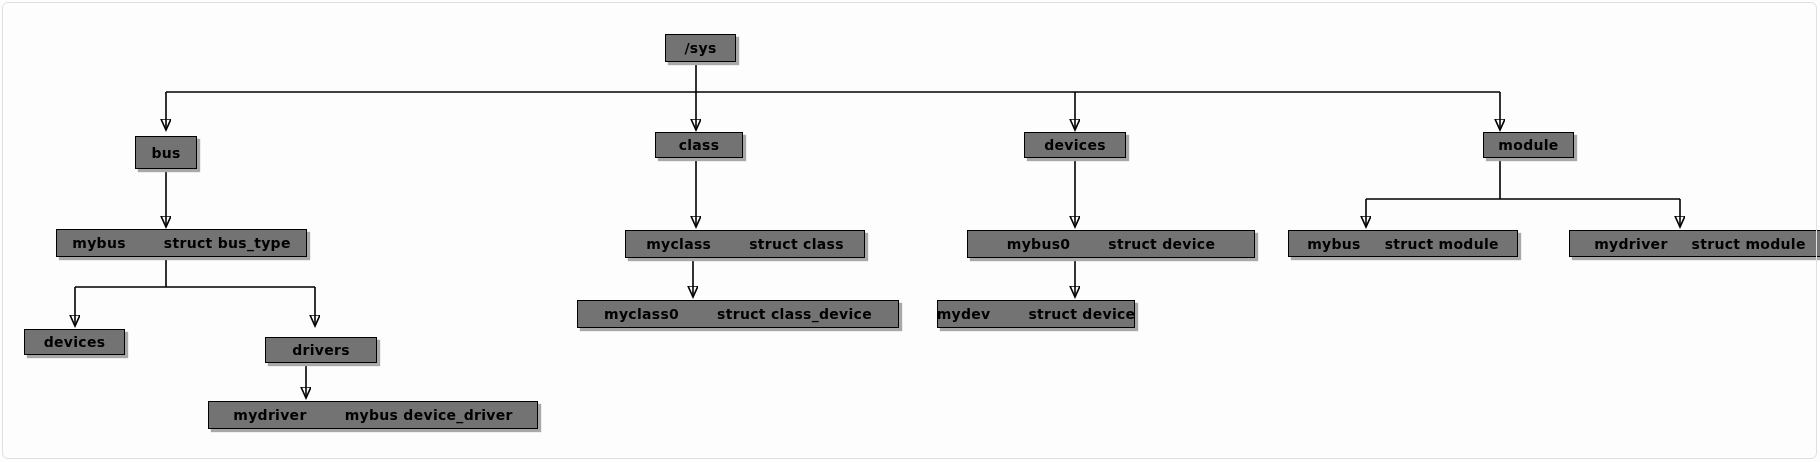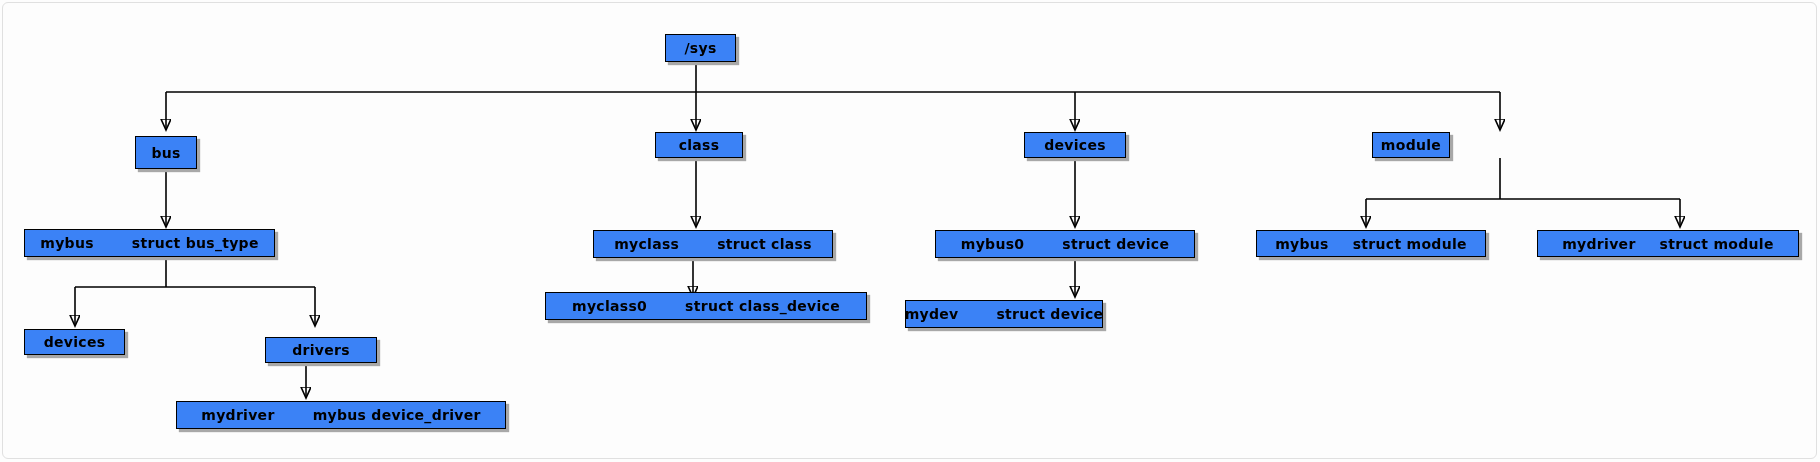--- a/index.html
+++ b/index.html
@@ -11,27 +11,27 @@
   }
   .stage { position:absolute; left:0; top:0; width:1820px; height:462px; }
   .frame {
     position:absolute; left:2px; top:2px; width:1813px; height:455px;
     border:1px solid #e0e0e0; border-radius:6px; pointer-events:none;
   }
   svg.wires { position:absolute; left:0; top:0; width:1820px; height:462px; }
   svg.wires path { stroke:#000; stroke-width:1.6; fill:none; }
   .node {
     position:absolute; box-sizing:border-box;
-    background:#3b82f6; border:1.6px solid #000000;
+    background:#737373; border:1.6px solid #000000;
     box-shadow:3px 3px 1px #a8a8a8;
     display:flex; align-items:center; justify-content:center;
     font-size:14px; font-weight:bold; color:#000;
     letter-spacing:0.3px; white-space:nowrap;
   }
-  .node.pair { gap:38px; }
+  .node.pair { gap:38px;margin-left:32px; }
   .node.pair.tight { gap:24px; }
 </style>
 </head>
 <body>
 
 <div class="stage">
 
   <svg class="wires" viewBox="0 0 1820 462" xmlns="http://www.w3.org/2000/svg">
     <defs>
       <marker id="arw" markerUnits="userSpaceOnUse" markerWidth="14" markerHeight="12" refX="11" refY="5" orient="auto">
@@ -68,52 +68,52 @@
 
   <div class="node" style="left:135px;top:136px;width:62px;height:33px">
     <span>bus</span>
   </div>
   <div class="node" style="left:655px;top:132px;width:88px;height:26px">
     <span>class</span>
   </div>
   <div class="node" style="left:1024px;top:132px;width:102px;height:26px">
     <span>devices</span>
   </div>
-  <div class="node" style="left:1372px;top:132px;width:78px;height:26px">
+  <div class="node" style="left:1483px;top:132px;width:91px;height:26px">
     <span>module</span>
   </div>
 
   <div class="node pair" style="left:24px;top:229px;width:251px;height:28px">
     <span>mybus</span>
     <span>struct bus_type</span>
   </div>
   <div class="node pair" style="left:593px;top:230px;width:240px;height:28px">
     <span>myclass</span>
     <span>struct class</span>
   </div>
-  <div class="node pair" style="left:935px;top:230px;width:260px;height:28px">
+  <div class="node pair" style="left:935px;top:230px;width:288px;height:28px">
     <span>mybus0</span>
     <span>struct device</span>
   </div>
   <div class="node pair tight" style="left:1256px;top:230px;width:230px;height:27px">
     <span>mybus</span>
     <span>struct module</span>
   </div>
   <div class="node pair tight" style="left:1537px;top:230px;width:262px;height:27px">
     <span>mydriver</span>
     <span>struct module</span>
   </div>
 
   <div class="node" style="left:24px;top:329px;width:101px;height:26px">
     <span>devices</span>
   </div>
   <div class="node" style="left:265px;top:337px;width:112px;height:26px">
     <span>drivers</span>
   </div>
-  <div class="node pair" style="left:545px;top:292px;width:322px;height:28px">
+  <div class="node pair" style="left:545px;top:300px;width:322px;height:28px">
     <span>myclass0</span>
     <span>struct class_device</span>
   </div>
   <div class="node pair" style="left:905px;top:300px;width:198px;height:28px">
     <span>mydev</span>
     <span>struct device</span>
   </div>
 
   <div class="node pair" style="left:176px;top:401px;width:330px;height:28px">
     <span>mydriver</span>

